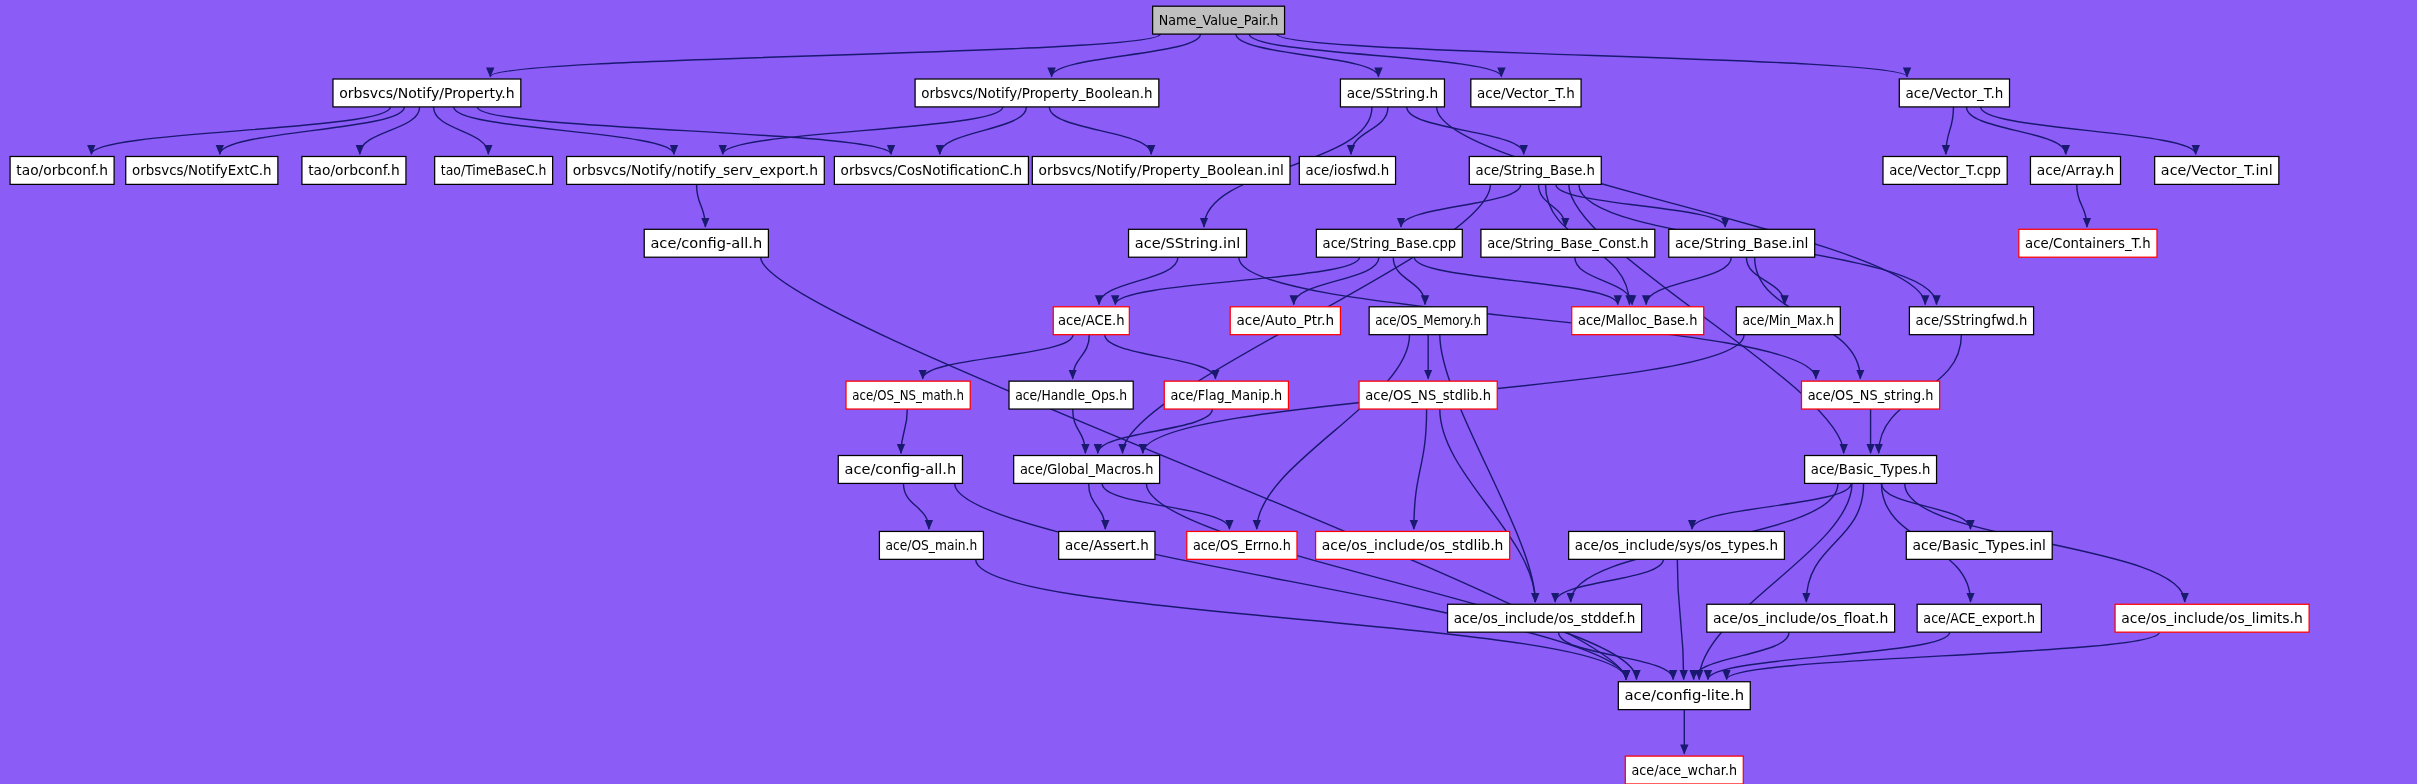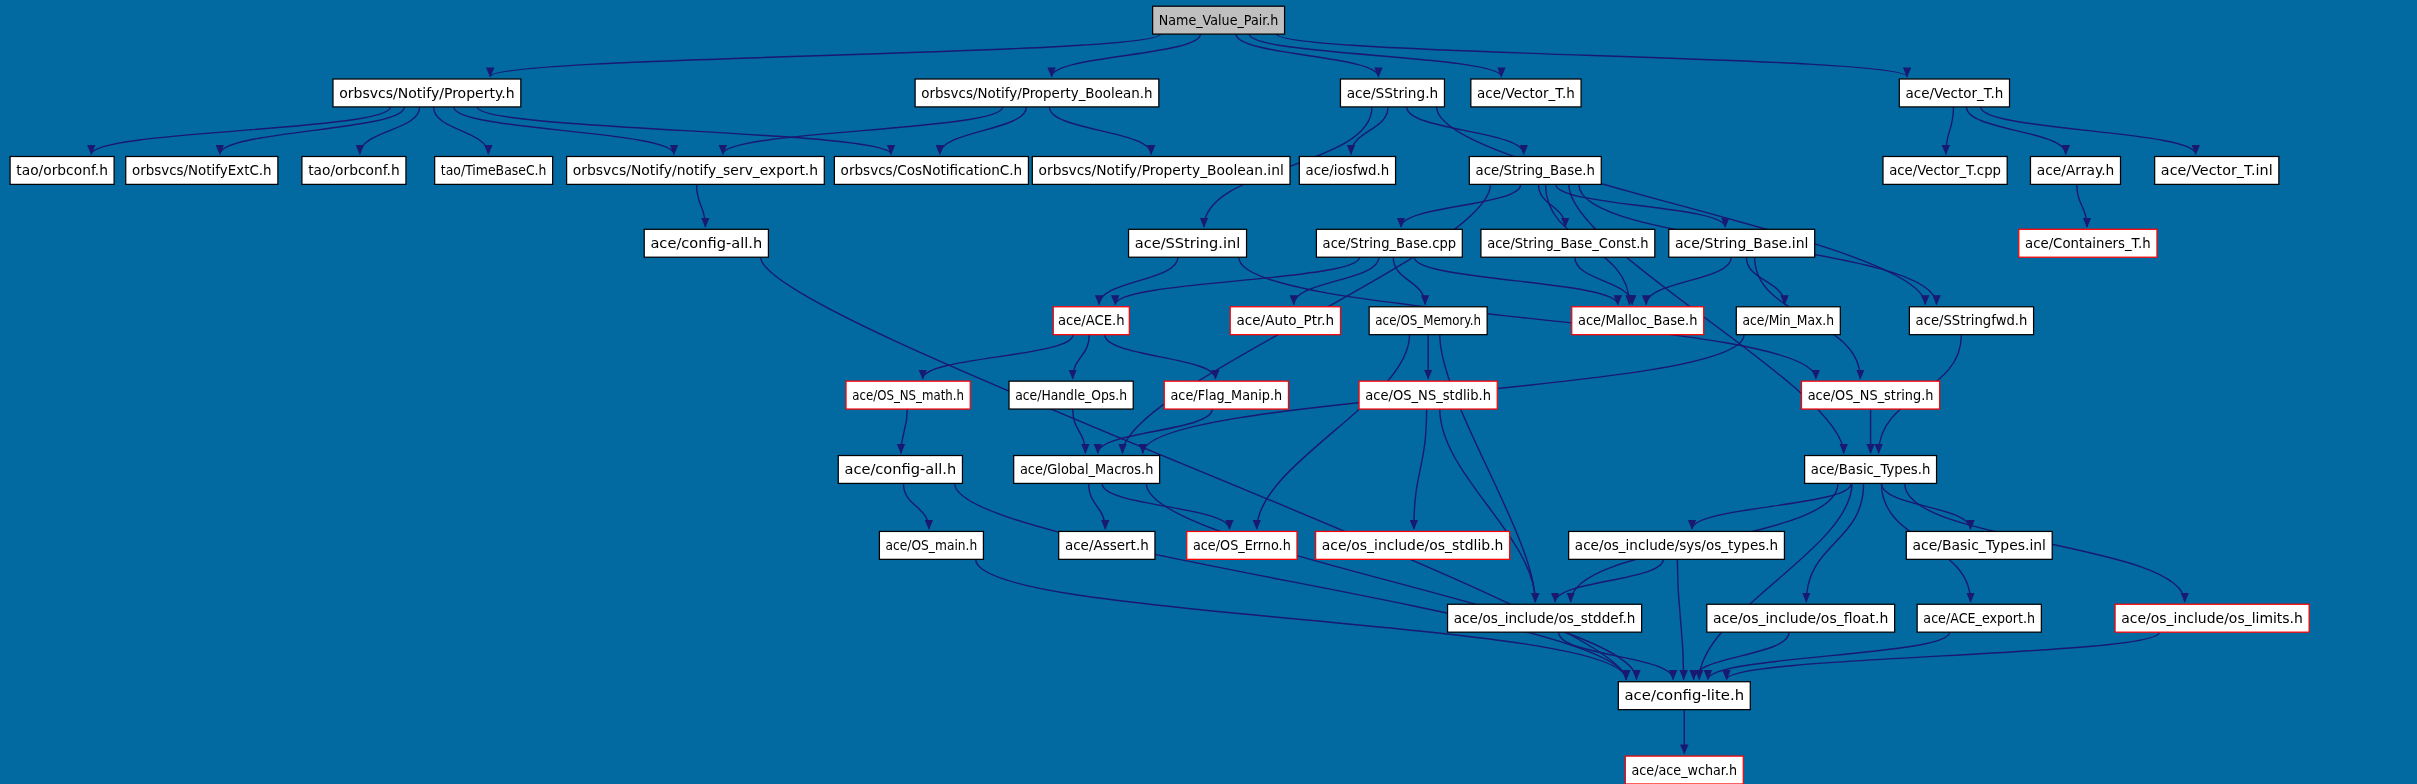--- a/index.html
+++ b/index.html
@@ -1,20 +1,20 @@
 <!DOCTYPE html>
 <html><head>
 <meta charset="utf-8">
 <style>
   html, body { margin: 0; padding: 0; background: #ffffff; }
   .canvas {
     position: relative;
     width: 2417px;
     height: 784px;
-    background: #0369a1;
+    background: #8b5cf6;
     font-family: "DejaVu Sans", sans-serif;
     overflow: hidden;
   }
   svg text {
     font-family: "DejaVu Sans", sans-serif;
     fill: #000000;
   }
 </style>
 </head>
 <body>

